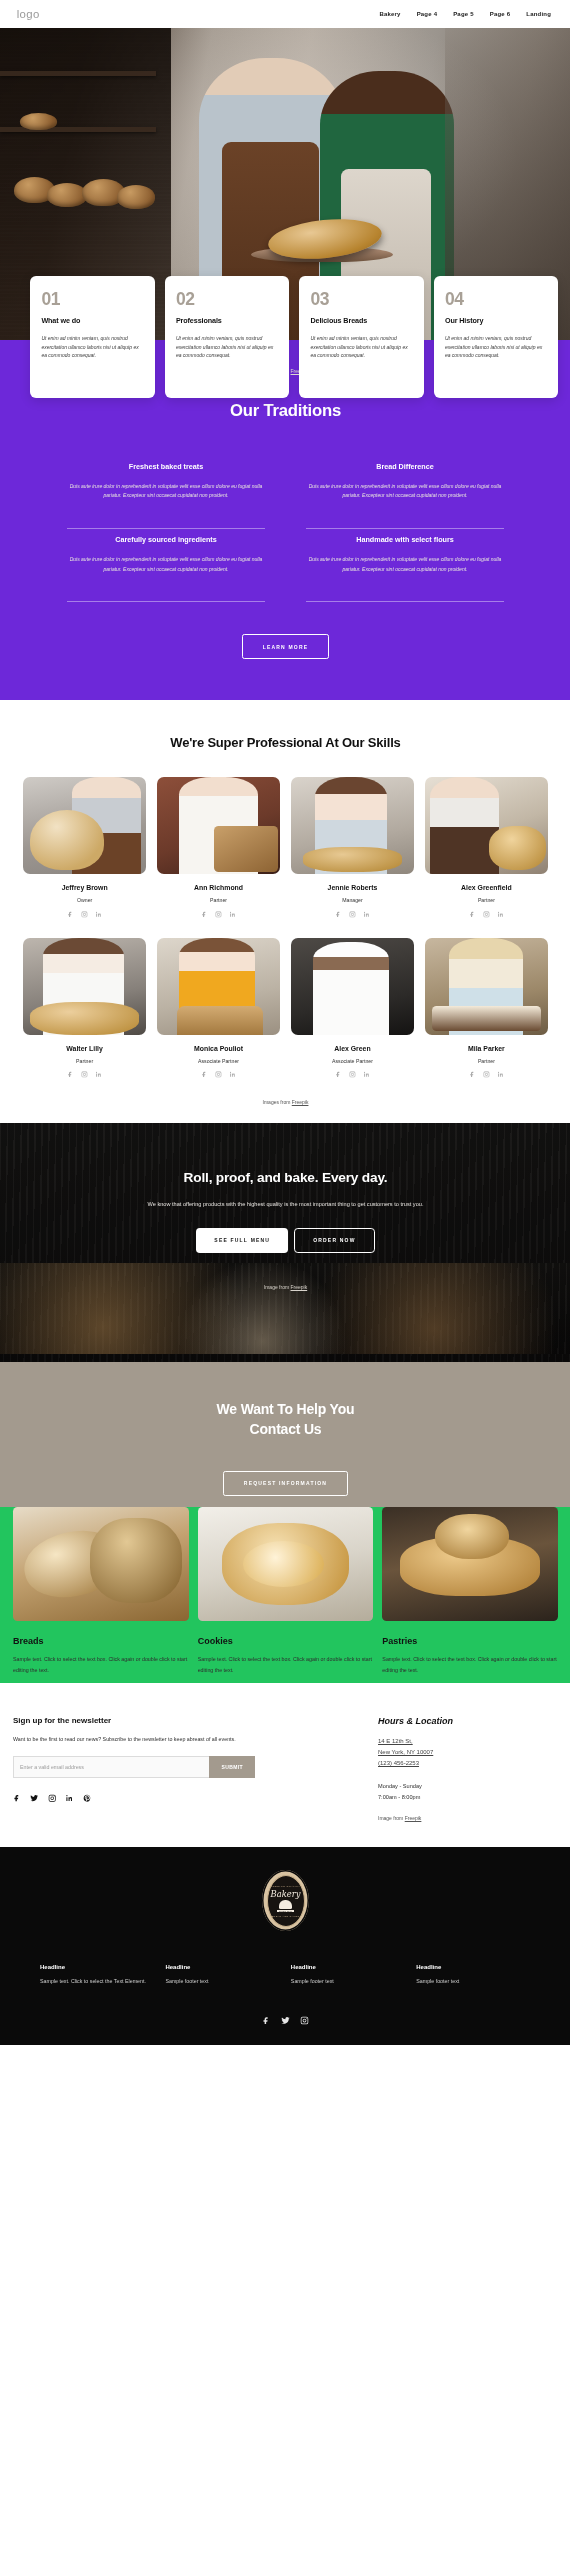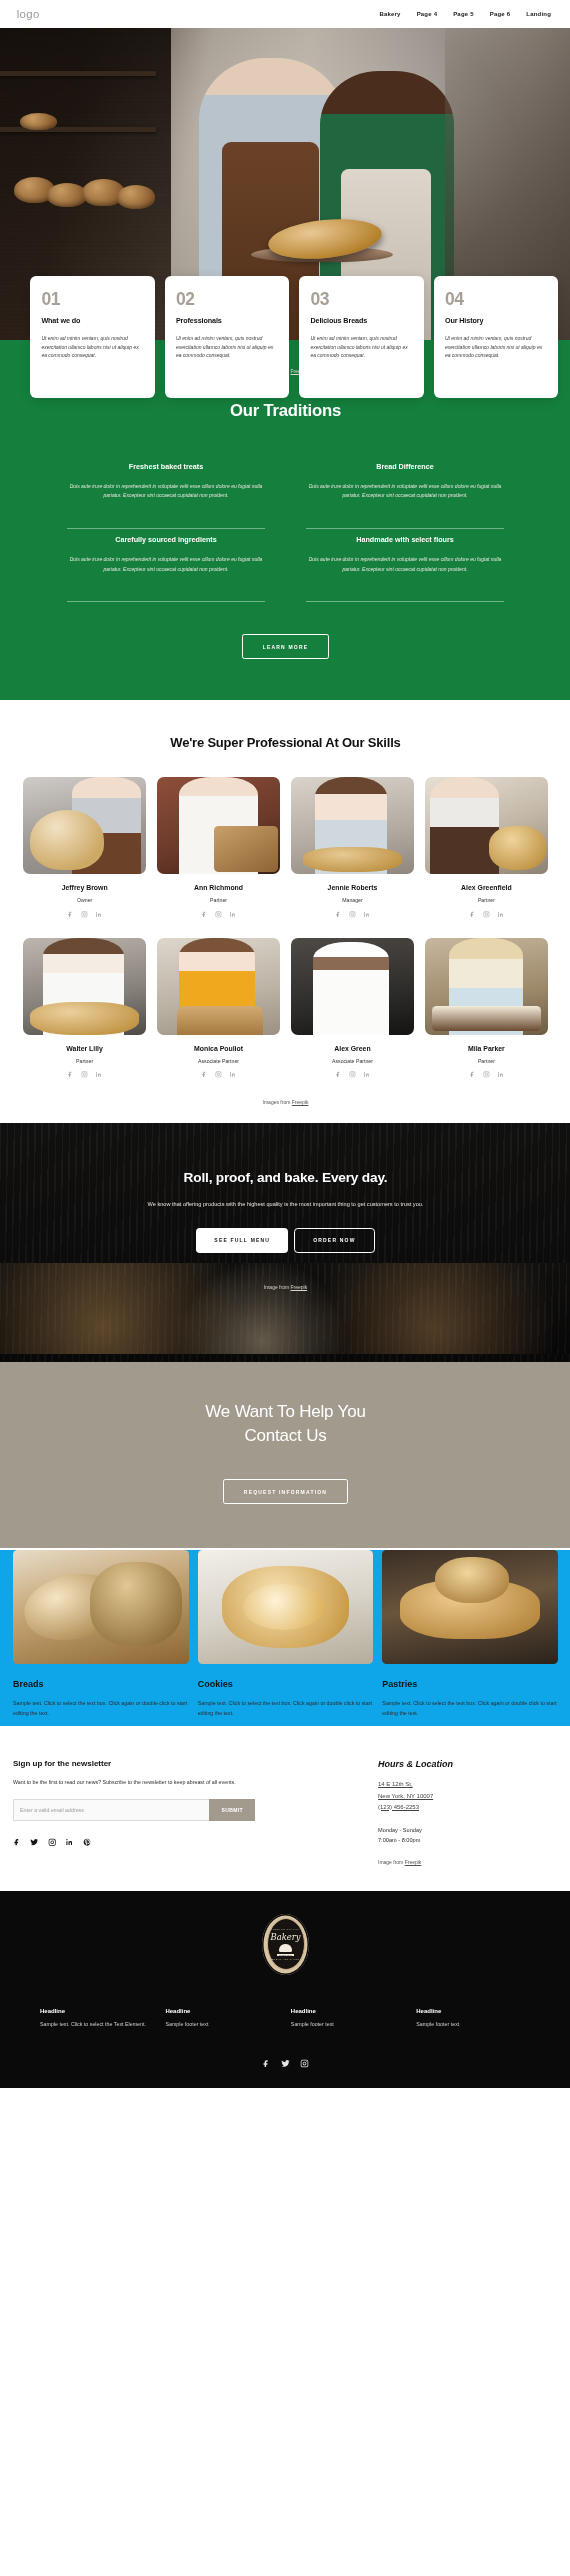--- a/index.html
+++ b/index.html
@@ -99,21 +99,21 @@
   .card {
     flex: 1 1 0; background: #fff; border-radius: 6px;
     padding: 14.5px 11.4px 15px 11.4px; min-height: 122px;
     box-shadow: 0 2.3px 10.7px rgba(0,0,0,.14);
   }
   .card-num { font-size: 17.5px; font-weight: 800; color: #a8a096; line-height: 1; letter-spacing: -0.4px; }
   .card-title { font-size: 7.2px; font-weight: 800; color: #111; margin-top: 8.4px; letter-spacing: -0.1px; }
   .card-text { font-size: 5px; font-style: italic; color: #3a3a3a; line-height: 1.75; margin-top: 8.4px; }
 
   
-  .traditions { background: #15803d; padding: 55px 0 41px; text-align: center; }
+  .traditions { background: #6d28d9; padding: 55px 0 41px; text-align: center; }
   .credit-line { font-size: 5px; color: #e9e4dc; text-align: center; }
   .credit-line .lnk { text-decoration: underline; cursor: pointer; }
   .credit-on-hero { position: relative; top: -27px; }
   .traditions h2 {
     font-size: 16.7px; font-weight: 800; color: #fff; letter-spacing: -0.2px;
     margin-bottom: 35px;
   }
   .trad-grid {
     width: 458px; margin: 0 auto;
     display: grid; grid-template-columns: 1fr 1fr; column-gap: 20px; row-gap: 0;
@@ -199,24 +199,24 @@
       radial-gradient(circle at 46% 86%, rgba(190,170,140,.5), rgba(0,0,0,0) 26%),
       radial-gradient(circle at 76% 72%, rgba(150,110,65,.5), rgba(0,0,0,0) 28%),
       repeating-linear-gradient(91deg, rgba(255,255,255,.02) 0 1.5px, rgba(0,0,0,.3) 1.5px 6.9px),
       linear-gradient(180deg,#161513,#0b0a0a);
   }
   .cta-credit { position: absolute; left: 0; right: 0; top: 21px; z-index: 3; font-size: 5px; color: #d8d3cb; }
   .cta-credit .lnk { text-decoration: underline; cursor: pointer; }
 
   
   .contact-band { background: #a39a8e; text-align: center; padding: 38px 0 44px; }
-  .contact-band h2 { font-size: 17px; font-weight: 400; color: #fff; line-height: 1.38; letter-spacing: -0.2px; }
-
-  
-  .products { background: #0ea5e9; padding: 0 0 7.6px; margin-top: 35px; }
+  .contact-band h2 { font-size: 14px; font-weight: 700; color: #fff; line-height: 1.38; letter-spacing: -0.2px; }
+
+  
+  .products { background: #22c55e; padding: 0 0 7.6px; }
   .products-row { display: flex; gap: 9px; padding: 0 13px; margin-top: -33px; position: relative; z-index: 4; }
   .prod { flex: 1 1 0; }
   .prod-photo { width: 100%; height: 114px; border-radius: 4.6px; position: relative; overflow: hidden; }
   .pp1 { background: linear-gradient(165deg,#e7dcc8,#c3a271 45%,#8a6632); }
   .pp1::before { content:""; position:absolute; left:6%; top:22%; width:56%; height:56%; background: radial-gradient(ellipse at 35% 30%, #f6e6c4, #9a7132); border-radius:48%; transform: rotate(-12deg);}
   .pp1::after { content:""; position:absolute; right:4%; top:10%; width:52%; height:74%; background: radial-gradient(ellipse at 40% 28%, #e2c894, #7d5b26); border-radius:42%;}
   .pp2 { background: linear-gradient(170deg,#f2efe9,#d9d4c9 50%,#b4ac9b); }
   .pp2::before { content:""; position:absolute; left:14%; top:14%; width:72%; height:72%; background: radial-gradient(circle at 42% 34%, #f7e2b4, #c08c31); border-radius:44%;}
   .pp2::after { content:""; position:absolute; left:26%; top:30%; width:46%; height:40%; background: radial-gradient(circle at 40% 36%, #fff3d8, #d8a949); border-radius:50%;}
   .pp3 { background: linear-gradient(170deg,#3a2f25,#6a543c 45%,#2b231c); }

